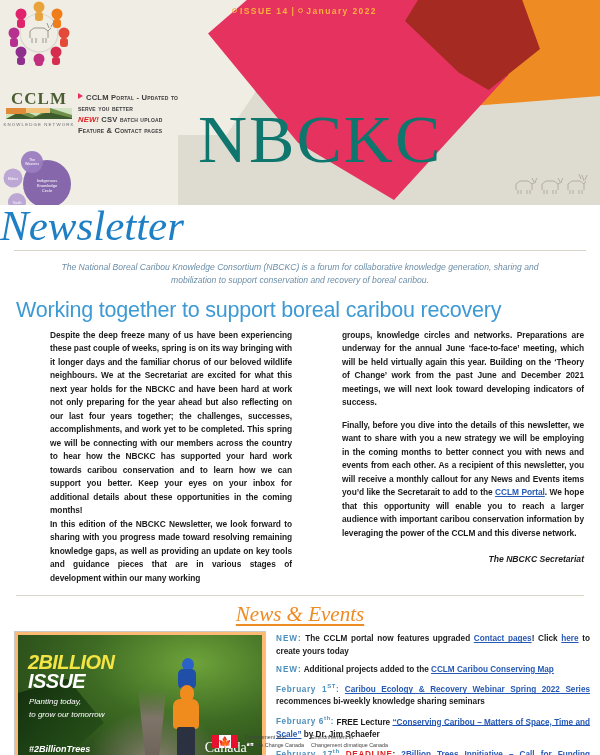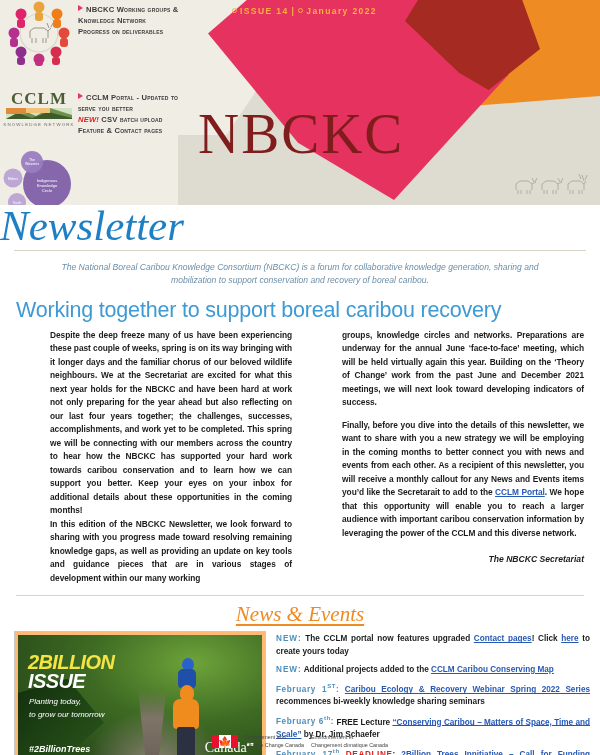--- a/index.html
+++ b/index.html
@@ -59,22 +59,22 @@
   .issue-line .dot {
     display: inline-block; width: 5px; height: 5px;
     border: 1.4px solid #fbb040; border-radius: 50%;
     vertical-align: 1px; margin-right: 3px;
   }
   .issue-sep { color: #fbb040; margin: 0 3px; }
 
   .nbckc-word {
     position: absolute; left: 198px; top: 108px;
     font-family: "Liberation Serif", serif;
-    font-size: 57px; line-height: 0.92;
-    color: #7f1d1d; letter-spacing: 2px; z-index: 8;
+    font-size: 68px; line-height: 0.92;
+    color: #0f766e; letter-spacing: 2px; z-index: 8;
   }
   .caribou-row {
     position: absolute; right: 12px; top: 172px;
     z-index: 9; opacity: .55;
   }
 
   
   .hl-list { position: absolute; left: 0; top: 0; width: 210px; z-index: 10; }
   .hl-item { display: flex; align-items: flex-start; margin-bottom: 4px; }
   .hl-logo { width: 78px; flex: 0 0 78px; display:flex; align-items:center; justify-content:center;}
@@ -293,25 +293,20 @@
               <circle cx="10" cy="33" r="5.5" fill="#b6318f"></circle>
                 <rect x="6" y="38" width="8" height="9" rx="3" fill="#b6318f"></rect>
               <circle cx="17" cy="14" r="5.5" fill="#e0246b"></circle>
                 <rect x="13" y="19" width="8" height="9" rx="3" fill="#e0246b"></rect>
             </g>
             <g fill="none" stroke="#9a968a" stroke-width="1">
               <path d="M26 38 L26 31 L30 28 L40 28 L44 31 L44 38 M28 38 L28 43 M42 38 L42 43 M32 38 L32 43 M39 38 L39 43 M44 31 L47 28 M45 28 L43 23 M47 27 L49 23"></path>
             </g>
           </svg>
         </div>
-        <div class="hl-text">
-          <span class="tri"></span><span class="caps">NBCKC Working groups &amp;</span><br>
-          <span class="caps">Knowledge Network</span><br>
-          <span class="caps">Progress on deliverables</span>
-        </div>
       </div>
 
       <div class="hl-item" style="margin-top:22px">
         <div class="hl-logo">
           <svg width="74" height="40" viewBox="0 0 74 40">
             <text x="37" y="16" text-anchor="middle" font-family="Liberation Serif, serif" font-size="17" font-weight="bold" fill="#4b5e33" letter-spacing="1">CCLM</text>
             <rect x="4" y="20" width="66" height="11" fill="#cfe3c0"></rect>
             <path d="M4 31 L20 22 L34 28 L48 20 L70 27 L70 31 Z" fill="#6f8f4a"></path>
             <path d="M4 31 L16 25 L30 30 L46 24 L70 30 L70 31 Z" fill="#3e5b2d"></path>
             <rect x="4" y="20" width="20" height="6" fill="#e08b3a"></rect>

